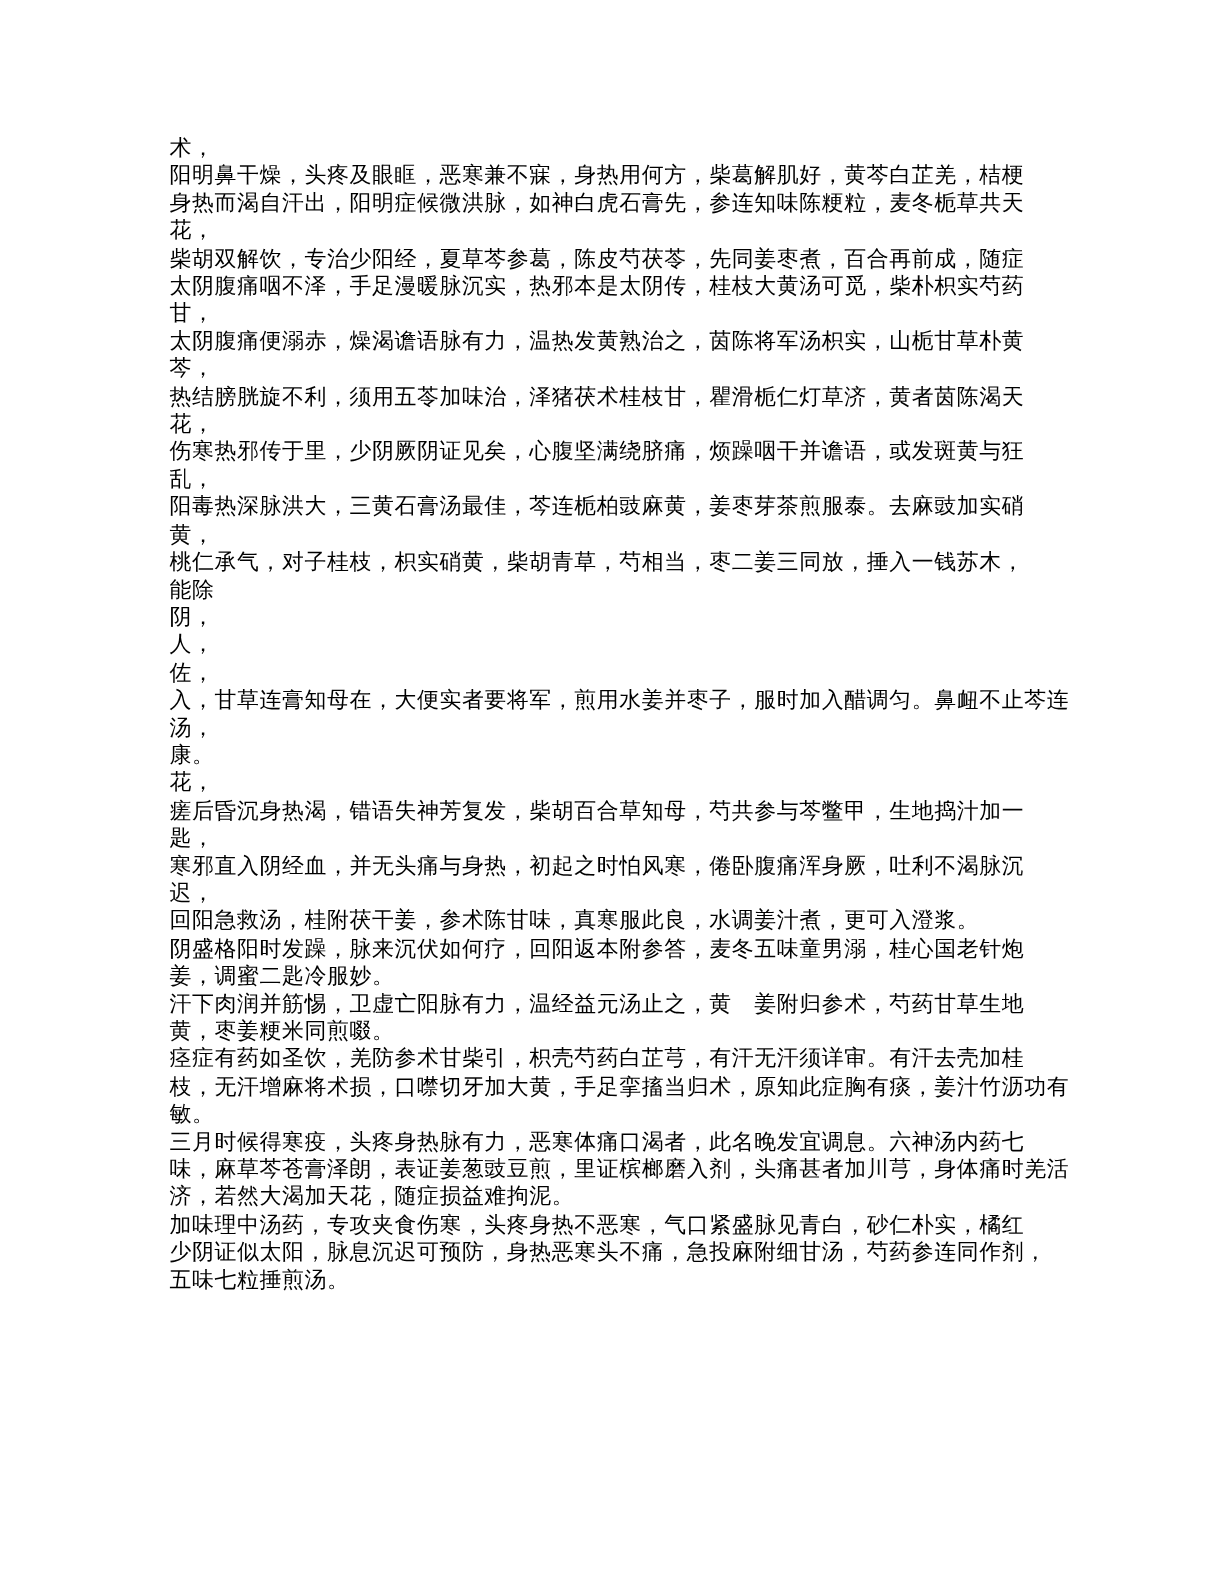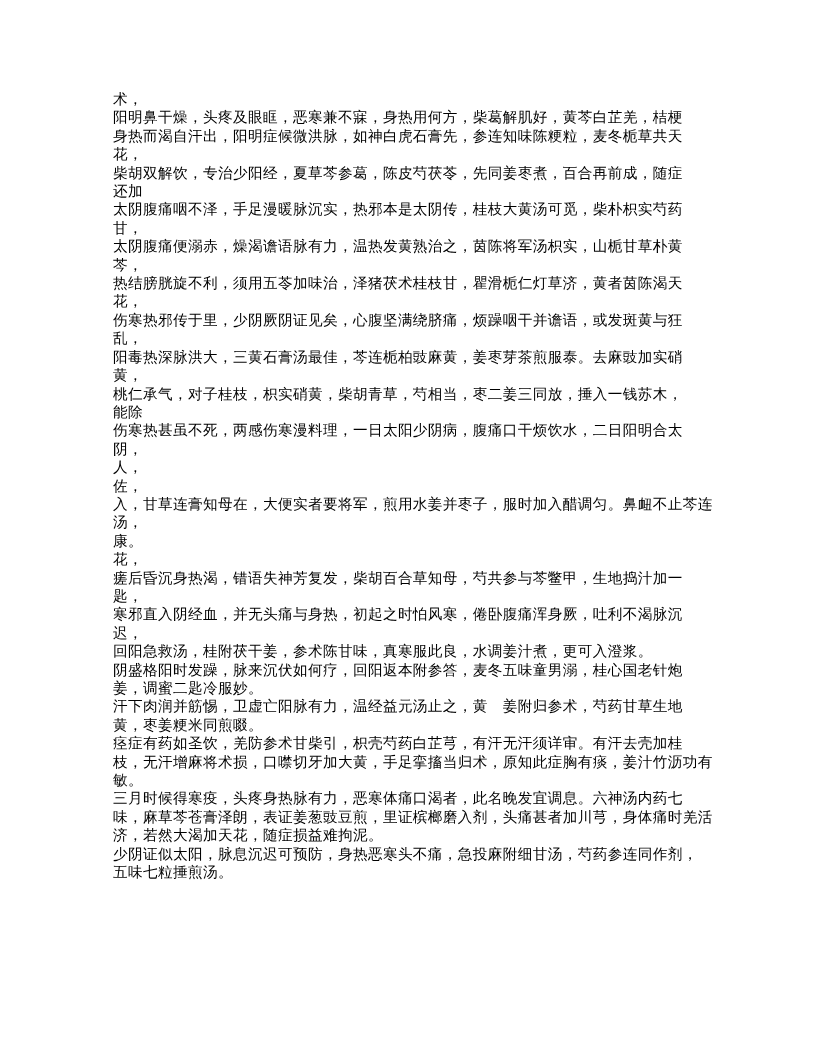--- a/index.html
+++ b/index.html
@@ -40,34 +40,32 @@
 </head>
 <body>
 
 <div class="page">
   <div class="text-block">
       <div class="line">术，</div>
       <div class="line">阳明鼻干燥，头疼及眼眶，恶寒兼不寐，身热用何方，柴葛解肌好，黄芩白芷羌，桔梗</div>
       <div class="line">身热而渴自汗出，阳明症候微洪脉，如神白虎石膏先，参连知味陈粳粒，麦冬栀草共天</div>
       <div class="line">花，</div>
       <div class="line">柴胡双解饮，专治少阳经，夏草芩参葛，陈皮芍茯苓，先同姜枣煮，百合再前成，随症</div>
-      <div class="line">还加</div>
       <div class="line">太阴腹痛咽不泽，手足漫暖脉沉实，热邪本是太阴传，桂枝大黄汤可觅，柴朴枳实芍药</div>
       <div class="line">甘，</div>
       <div class="line">太阴腹痛便溺赤，燥渴谵语脉有力，温热发黄熟治之，茵陈将军汤枳实，山栀甘草朴黄</div>
       <div class="line">芩，</div>
       <div class="line">热结膀胱旋不利，须用五苓加味治，泽猪茯术桂枝甘，瞿滑栀仁灯草济，黄者茵陈渴天</div>
       <div class="line">花，</div>
       <div class="line">伤寒热邪传于里，少阴厥阴证见矣，心腹坚满绕脐痛，烦躁咽干并谵语，或发斑黄与狂</div>
       <div class="line">乱，</div>
       <div class="line">阳毒热深脉洪大，三黄石膏汤最佳，芩连栀柏豉麻黄，姜枣芽茶煎服泰。去麻豉加实硝</div>
       <div class="line">黄，</div>
       <div class="line">桃仁承气，对子桂枝，枳实硝黄，柴胡青草，芍相当，枣二姜三同放，捶入一钱苏木，</div>
       <div class="line">能除</div>
-      <div class="line">伤寒热甚虽不死，两感伤寒漫料理，一日太阳少阴病，腹痛口干烦饮水，二日阳明合太</div>
       <div class="line">阴，</div>
       <div class="line">人，</div>
       <div class="line">佐，</div>
       <div class="line">入，甘草连膏知母在，大便实者要将军，煎用水姜并枣子，服时加入醋调匀。鼻衄不止芩连</div>
       <div class="line">汤，</div>
       <div class="line">康。</div>
       <div class="line">花，</div>
       <div class="line">瘥后昏沉身热渴，错语失神芳复发，柴胡百合草知母，芍共参与芩鳖甲，生地捣汁加一</div>
       <div class="line">匙，</div>
       <div class="line">寒邪直入阴经血，并无头痛与身热，初起之时怕风寒，倦卧腹痛浑身厥，吐利不渴脉沉</div>
@@ -76,16 +74,17 @@
       <div class="line">阴盛格阳时发躁，脉来沉伏如何疗，回阳返本附参答，麦冬五味童男溺，桂心国老针炮</div>
       <div class="line">姜，调蜜二匙冷服妙。</div>
       <div class="line">汗下肉润并筋惕，卫虚亡阳脉有力，温经益元汤止之，黄　姜附归参术，芍药甘草生地</div>
       <div class="line">黄，枣姜粳米同煎啜。</div>
       <div class="line">痉症有药如圣饮，羌防参术甘柴引，枳壳芍药白芷芎，有汗无汗须详审。有汗去壳加桂</div>
       <div class="line">枝，无汗增麻将术损，口噤切牙加大黄，手足挛搐当归术，原知此症胸有痰，姜汁竹沥功有</div>
       <div class="line">敏。</div>
       <div class="line">三月时候得寒疫，头疼身热脉有力，恶寒体痛口渴者，此名晚发宜调息。六神汤内药七</div>
       <div class="line">味，麻草芩苍膏泽朗，表证姜葱豉豆煎，里证槟榔磨入剂，头痛甚者加川芎，身体痛时羌活</div>
       <div class="line">济，若然大渴加天花，随症损益难拘泥。</div>
+      <div class="line">加味理中汤药，专攻夹食伤寒，头疼身热不恶寒，气口紧盛脉见青白，砂仁朴实，橘红</div>
       <div class="line">少阴证似太阳，脉息沉迟可预防，身热恶寒头不痛，急投麻附细甘汤，芍药参连同作剂，</div>
       <div class="line">五味七粒捶煎汤。</div>
     </div>
 </div>
 
 </body></html>

